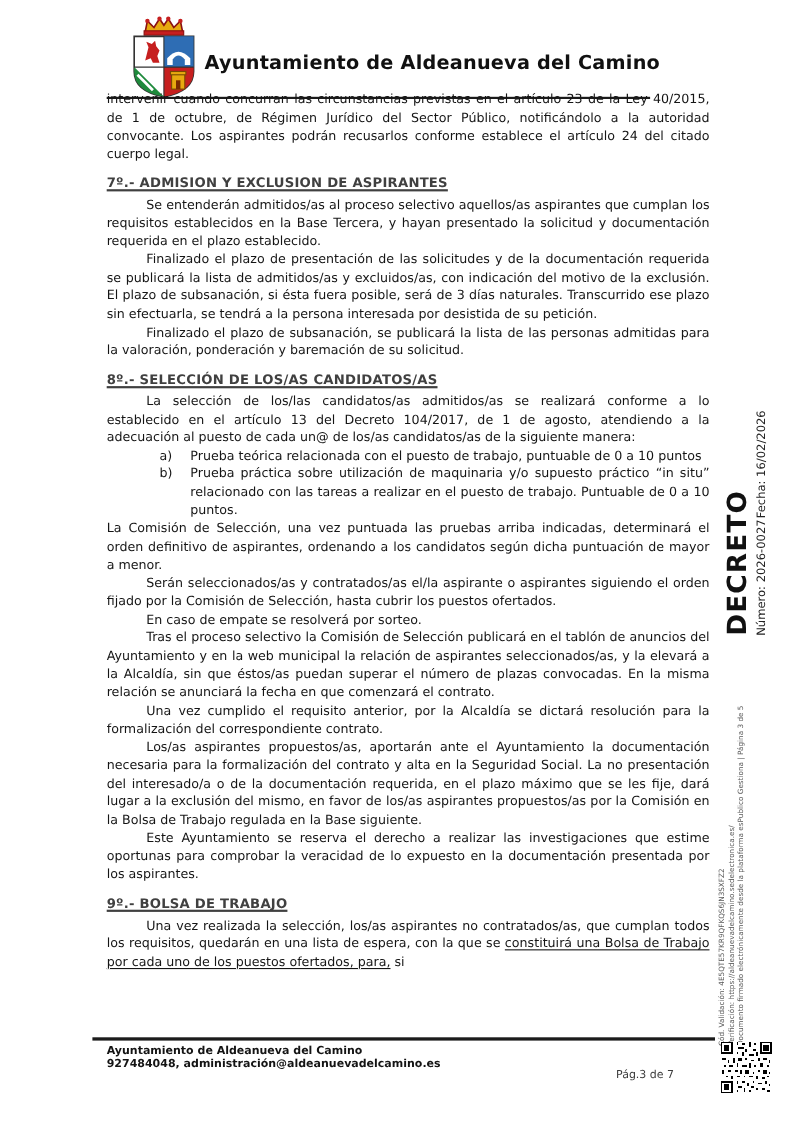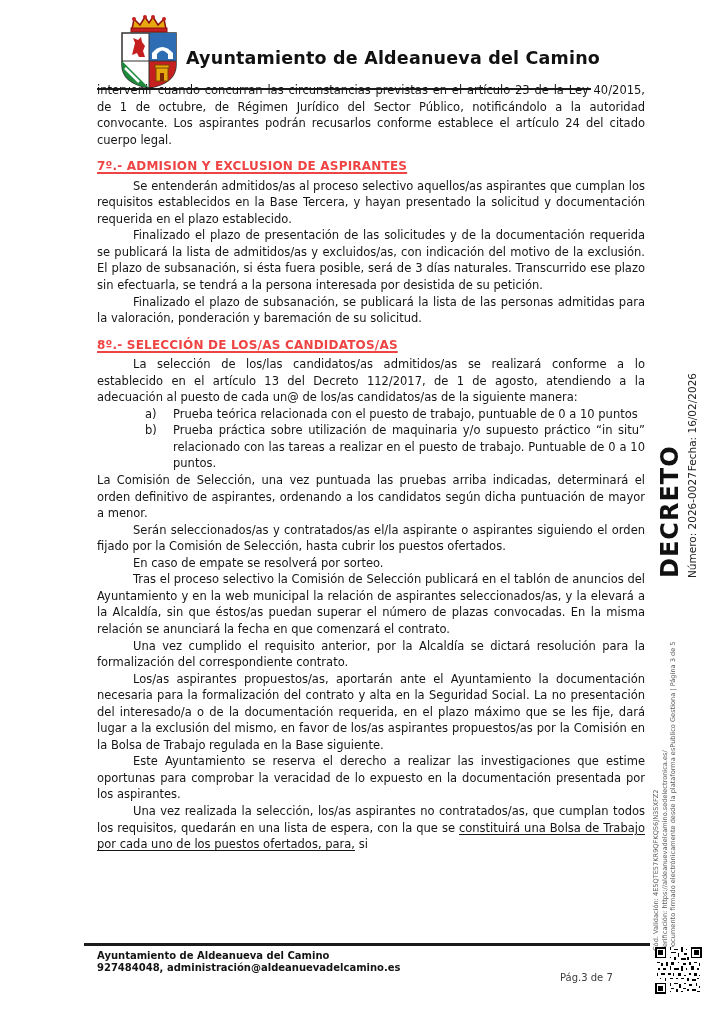--- a/index.html
+++ b/index.html
@@ -18,21 +18,21 @@
   }
   .hdr-rule{position:absolute;left:97px;top:88px;width:494px;height:2px;background:#1b1b1b;}
   
   .main{
     position:absolute;left:97px;top:82px;width:548px;
     font-size:11.5px;line-height:16.55px;text-align:justify;color:#151515;
   }
   .main p{margin:0;}
   p.indent{text-indent:36px;}
   h3.sec{
-    font-size:12px;margin:10px 0 3px 0;color:#ef4444;
+    font-size:12px;margin:10px 0 3px 0;color:#404040;
     text-decoration:underline;text-decoration-thickness:1.5px;text-underline-offset:2px;
     letter-spacing:.2px;
   }
   .li{position:relative;padding-left:76px;margin:0;}
   .li .marker{position:absolute;left:48px;top:0;}
   .block-indent{margin-left:48px;margin-top:16.5px;}
   .u{text-decoration:underline;text-underline-offset:2px;}
   
   .decreto-wrap{
     position:absolute;left:656px;top:578px;width:205px;
@@ -101,37 +101,38 @@
 
 <div class="main">
   <p>intervenir cuando concurran las circunstancias previstas en el artículo 23 de la Ley 40/2015, de 1 de octubre, de Régimen Jurídico del Sector Público, notificándolo a la autoridad convocante. Los aspirantes podrán recusarlos conforme establece el artículo 24 del citado cuerpo legal.</p>
 
   <h3 class="sec">7º.- ADMISION Y EXCLUSION DE ASPIRANTES</h3>
   <p class="indent">Se entenderán admitidos/as al proceso selectivo aquellos/as aspirantes que cumplan los requisitos establecidos en la Base Tercera, y hayan presentado la solicitud y documentación requerida en el plazo establecido.</p>
   <p class="indent">Finalizado el plazo de presentación de las solicitudes y de la documentación requerida se publicará la lista de admitidos/as y excluidos/as, con indicación del motivo de la exclusión. El plazo de subsanación, si ésta fuera posible, será de 3 días naturales. Transcurrido ese plazo sin efectuarla, se tendrá a la persona interesada por desistida de su petición.</p>
   <p class="indent">Finalizado el plazo de subsanación, se publicará la lista de las personas admitidas para la valoración, ponderación y baremación de su solicitud.</p>
 
   <h3 class="sec">8º.- SELECCIÓN DE LOS/AS CANDIDATOS/AS</h3>
-  <p class="indent">La selección de los/las candidatos/as admitidos/as se realizará conforme a lo establecido en el artículo 13 del Decreto 112/2017, de 1 de agosto, atendiendo a la adecuación al puesto de cada un@ de los/as candidatos/as de la siguiente manera:</p>
+  <p class="indent">La selección de los/las candidatos/as admitidos/as se realizará conforme a lo establecido en el artículo 13 del Decreto 104/2017, de 1 de agosto, atendiendo a la adecuación al puesto de cada un@ de los/as candidatos/as de la siguiente manera:</p>
   <p class="li">
     <span class="marker">a)</span>
     <span>Prueba teórica relacionada con el puesto de trabajo, puntuable de 0 a 10 puntos</span>
   </p>
   <p class="li">
     <span class="marker">b)</span>
     <span>Prueba práctica sobre utilización de maquinaria y/o supuesto práctico “in situ” relacionado con las tareas a realizar en el puesto de trabajo. Puntuable de 0 a 10 puntos.</span>
   </p>
   <p class="block-indent">La Comisión de Selección, una vez puntuada las pruebas arriba indicadas, determinará el orden definitivo de aspirantes, ordenando a los candidatos según dicha puntuación de mayor a menor.</p>
   <p class="indent">Serán seleccionados/as y contratados/as el/la aspirante o aspirantes siguiendo el orden fijado por la Comisión de Selección, hasta cubrir los puestos ofertados.</p>
   <p class="indent">En caso de empate se resolverá por sorteo.</p>
   <p class="indent">Tras el proceso selectivo la Comisión de Selección publicará en el tablón de anuncios del Ayuntamiento y en la web municipal la relación de aspirantes seleccionados/as, y la elevará a la Alcaldía, sin que éstos/as puedan superar el número de plazas convocadas. En la misma relación se anunciará la fecha en que comenzará el contrato.</p>
   <p class="indent">Una vez cumplido el requisito anterior, por la Alcaldía se dictará resolución para la formalización del correspondiente contrato.</p>
   <p class="indent">Los/as aspirantes propuestos/as, aportarán ante el Ayuntamiento la documentación necesaria para la formalización del contrato y alta en la Seguridad Social. La no presentación del interesado/a o de la documentación requerida, en el plazo máximo que se les fije, dará lugar a la exclusión del mismo, en favor de los/as aspirantes propuestos/as por la Comisión en la Bolsa de Trabajo regulada en la Base siguiente.</p>
   <p class="indent">Este Ayuntamiento se reserva el derecho a realizar las investigaciones que estime oportunas para comprobar la veracidad de lo expuesto en la documentación presentada por los aspirantes.</p>
 
+  <h3 class="sec">9º.- BOLSA DE TRABAJO</h3>
   <p class="indent">
     <span>Una vez realizada la selección, los/as aspirantes no contratados/as, que cumplan todos los requisitos, quedarán en una lista de espera, con la que se </span><span class="u">constituirá una Bolsa de Trabajo por cada uno de los puestos ofertados, para,</span><span> si</span>
   </p>
 </div>
 
 <div class="decreto-wrap">
   <div class="decreto-word">DECRETO</div>
   <div class="decreto-meta">
     <span>Número: 2026-0027</span>
     <span>Fecha: 16/02/2026</span>

